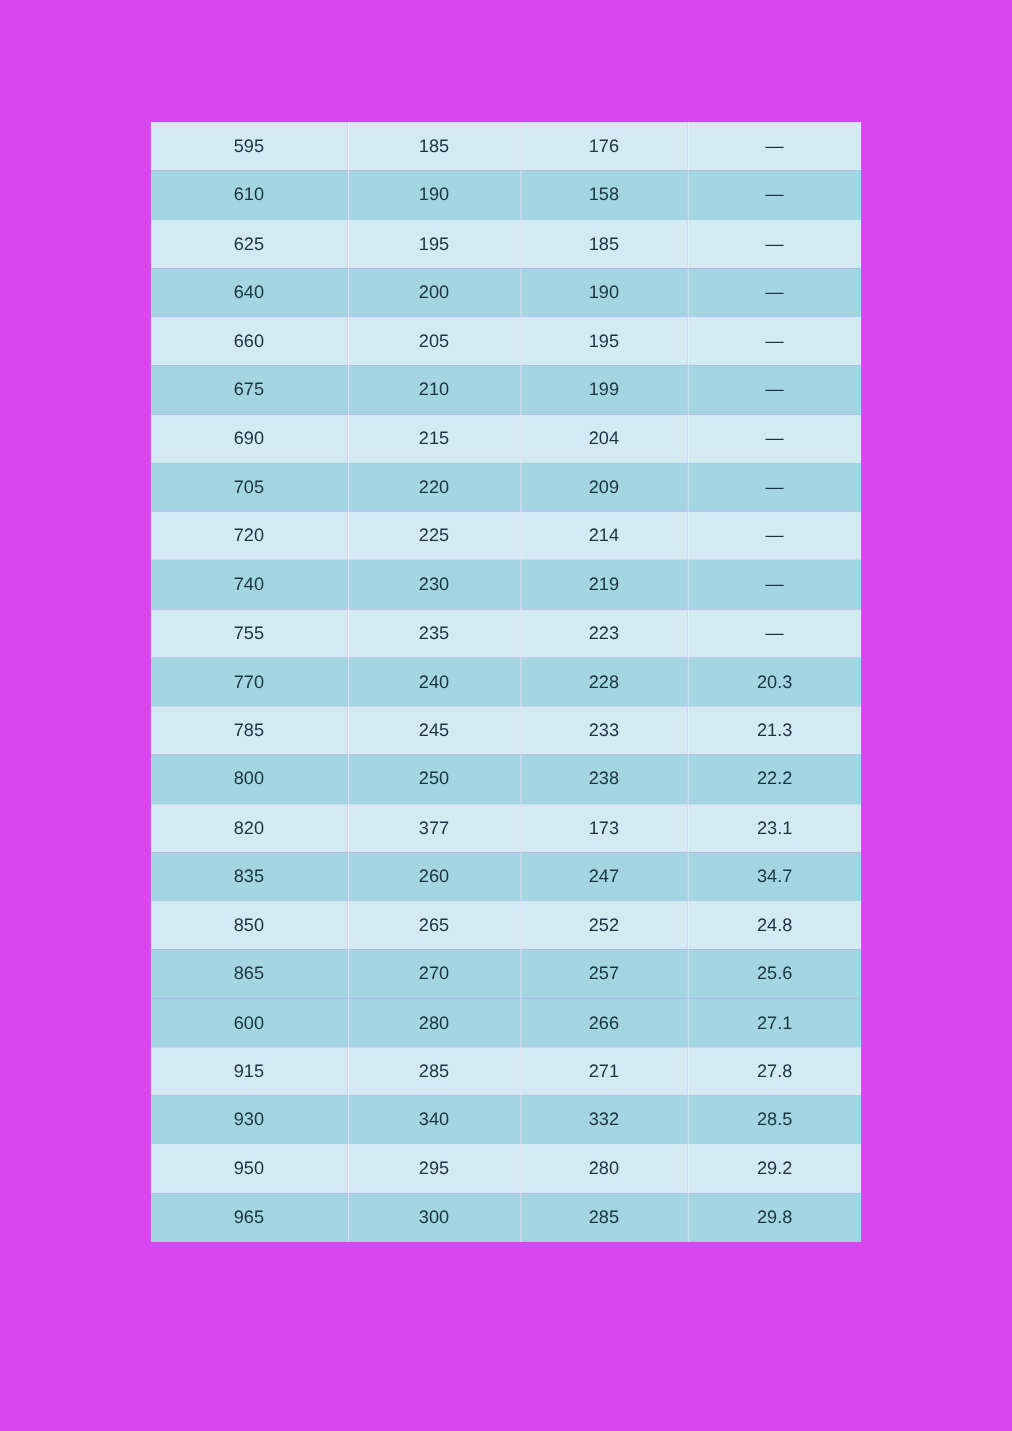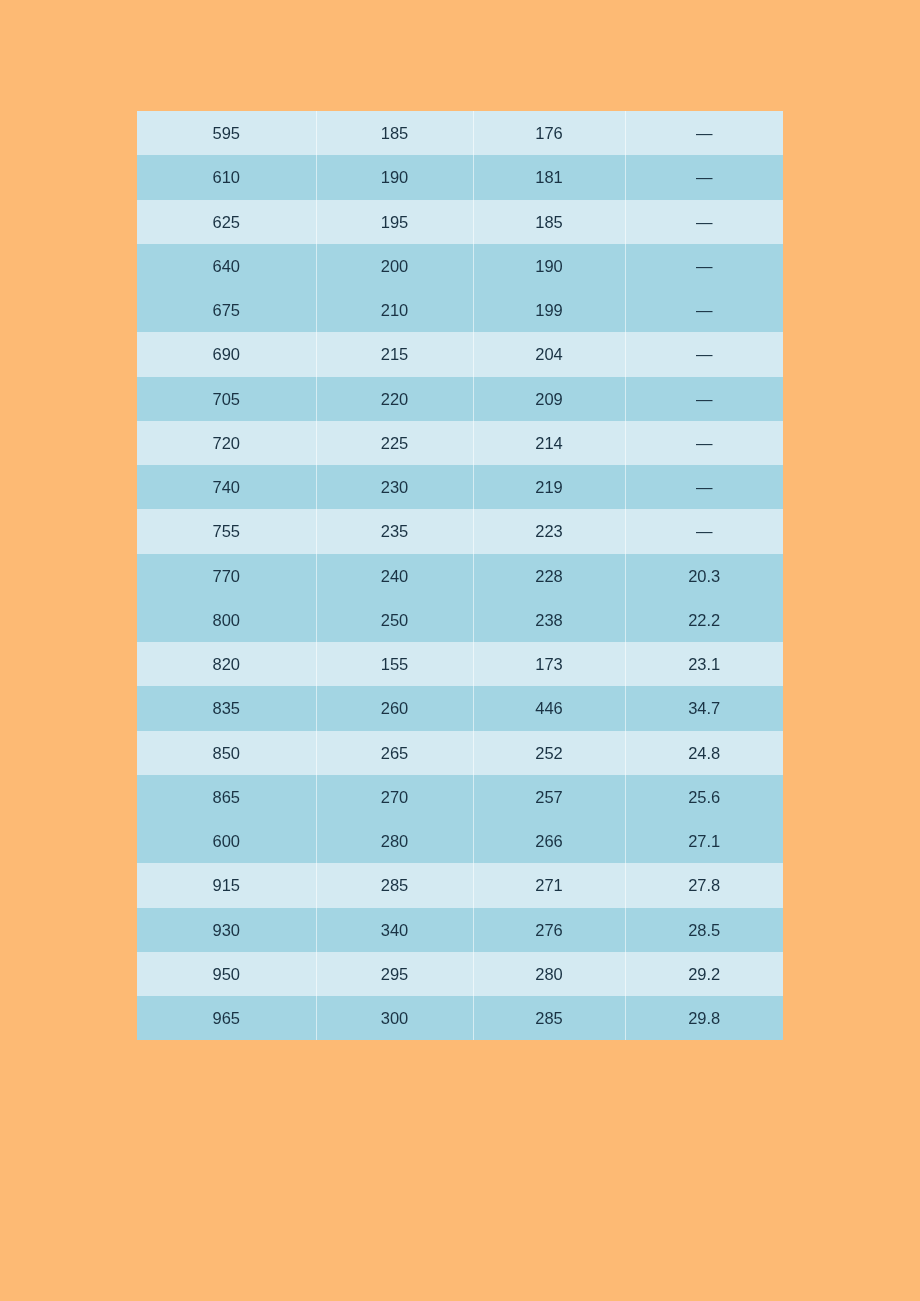--- a/index.html
+++ b/index.html
@@ -12,21 +12,21 @@
     background: #ffffff;
     font-family: "Liberation Sans", sans-serif;
     -webkit-font-smoothing: antialiased;
     overflow: hidden;
   }
 
   #page {
     position: relative;
     width: 920px;
     height: 1301px;
-    background: #fdba74;
+    background: #d946ef;
   }
 
   
   #data-table-wrap {
     position: absolute;
     left: 137px;
     top: 111px;
     width: 646px;
     height: 1062px;
     overflow: hidden;
@@ -93,33 +93,39 @@
       <tbody id="table-body">
           <tr class="band-light">
             <td>595</td>
             <td>185</td>
             <td>176</td>
             <td class="dash">—</td>
           </tr>
           <tr class="band-dark">
             <td>610</td>
             <td>190</td>
-            <td>181</td>
+            <td>158</td>
             <td class="dash">—</td>
           </tr>
           <tr class="band-light">
             <td>625</td>
             <td>195</td>
             <td>185</td>
             <td class="dash">—</td>
           </tr>
           <tr class="band-dark">
             <td>640</td>
             <td>200</td>
             <td>190</td>
+            <td class="dash">—</td>
+          </tr>
+          <tr class="band-light">
+            <td>660</td>
+            <td>205</td>
+            <td>195</td>
             <td class="dash">—</td>
           </tr>
           <tr class="band-dark">
             <td>675</td>
             <td>210</td>
             <td>199</td>
             <td class="dash">—</td>
           </tr>
           <tr class="band-light">
             <td>690</td>
@@ -150,36 +156,42 @@
             <td>235</td>
             <td>223</td>
             <td class="dash">—</td>
           </tr>
           <tr class="band-dark">
             <td>770</td>
             <td>240</td>
             <td>228</td>
             <td>20.3</td>
           </tr>
+          <tr class="band-light">
+            <td>785</td>
+            <td>245</td>
+            <td>233</td>
+            <td>21.3</td>
+          </tr>
           <tr class="band-dark">
             <td>800</td>
             <td>250</td>
             <td>238</td>
             <td>22.2</td>
           </tr>
           <tr class="band-light">
             <td>820</td>
-            <td>155</td>
+            <td>377</td>
             <td>173</td>
             <td>23.1</td>
           </tr>
           <tr class="band-dark">
             <td>835</td>
             <td>260</td>
-            <td>446</td>
+            <td>247</td>
             <td>34.7</td>
           </tr>
           <tr class="band-light">
             <td>850</td>
             <td>265</td>
             <td>252</td>
             <td>24.8</td>
           </tr>
           <tr class="band-dark">
             <td>865</td>
@@ -195,21 +207,21 @@
           </tr>
           <tr class="band-light">
             <td>915</td>
             <td>285</td>
             <td>271</td>
             <td>27.8</td>
           </tr>
           <tr class="band-dark">
             <td>930</td>
             <td>340</td>
-            <td>276</td>
+            <td>332</td>
             <td>28.5</td>
           </tr>
           <tr class="band-light">
             <td>950</td>
             <td>295</td>
             <td>280</td>
             <td>29.2</td>
           </tr>
           <tr class="band-dark">
             <td>965</td>

